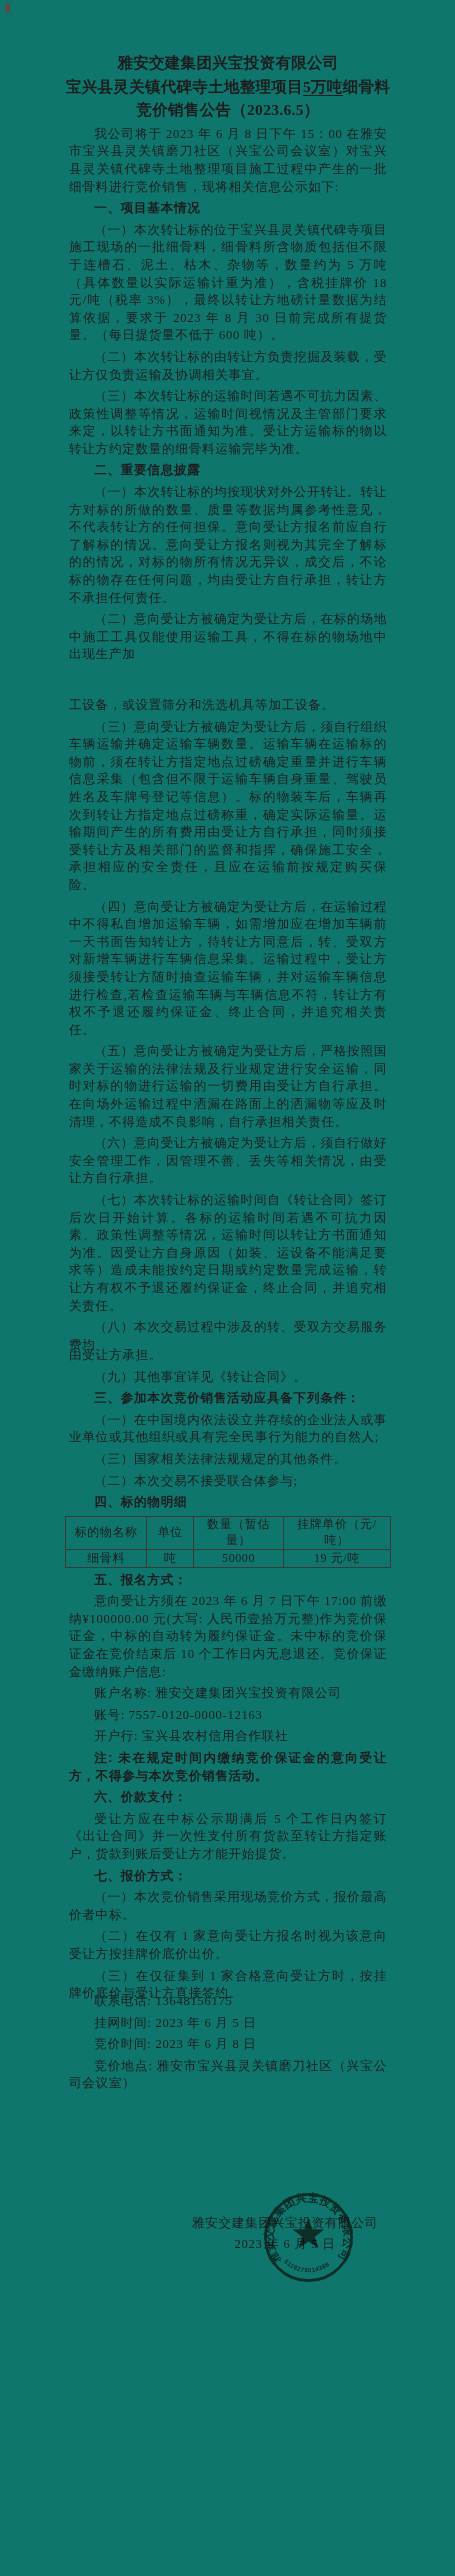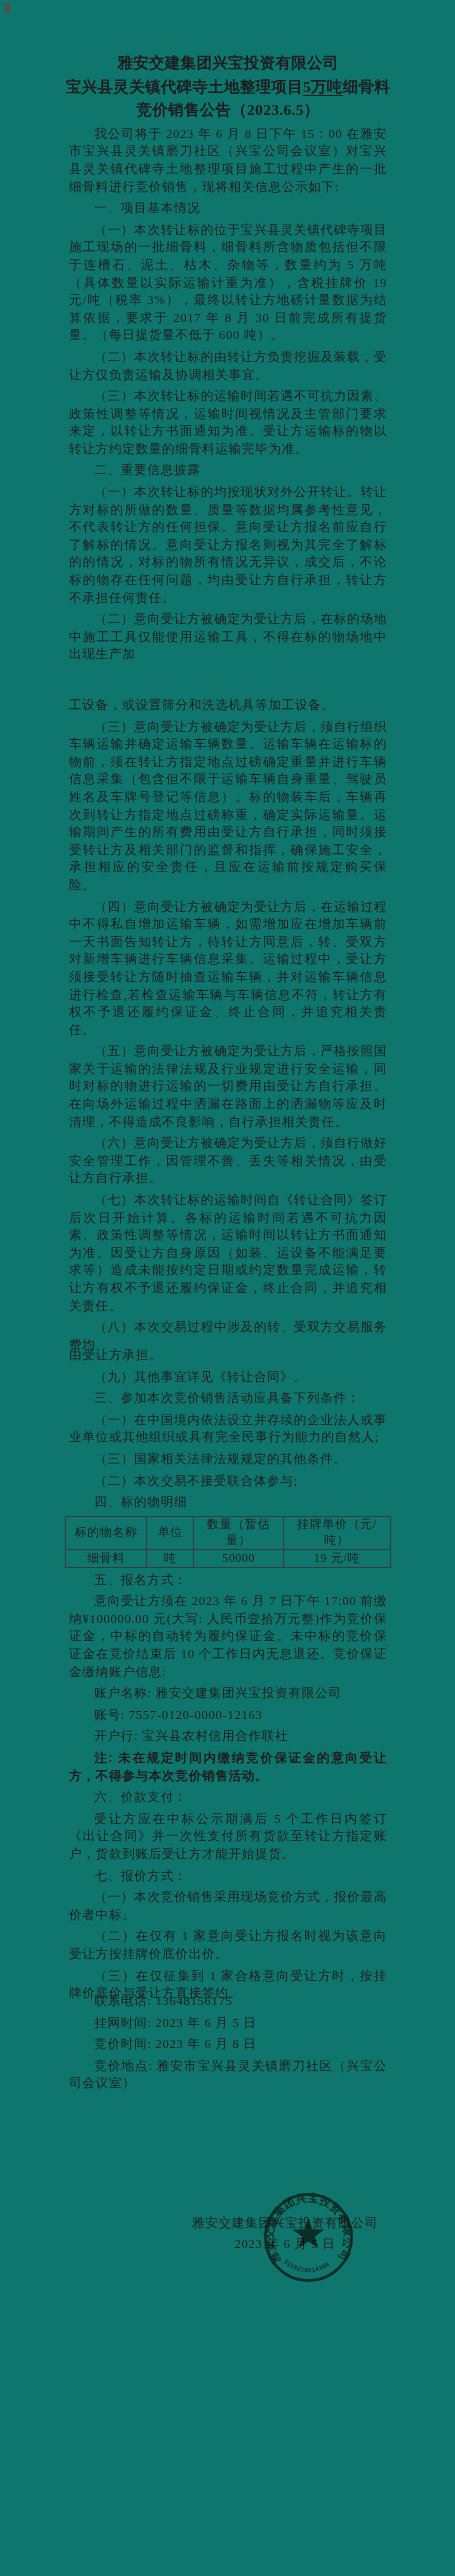--- a/index.html
+++ b/index.html
@@ -7,21 +7,21 @@
        font-family:"Liberation Serif","DejaVu Serif",serif;color:#1d1d1d;}
   .pg{position:absolute;left:65px;width:326px;}
   #pg1{top:51px}
   #pg2{top:693px}
   #pg3{top:1343px}
   #pg4{top:1989px}
   .title{font-size:15.5px;font-weight:700;text-align:center;line-height:23.6px;margin:0;letter-spacing:0.3px;}
   .u-part{border-bottom:1.1px solid #1d1d1d;padding-bottom:0.6px;}
   p.body{font-size:12.6px;line-height:17.6px;margin:4px;text-align:justify;letter-spacing:0.7px;word-break:break-all;}
   .ind{text-indent:2em;}
-  .h{font-family:"Liberation Sans","DejaVu Sans",sans-serif;font-weight:400;letter-spacing:0.3px;}
+  .h{font-family:"Liberation Sans","DejaVu Sans",sans-serif;font-weight:700;letter-spacing:0.3px;}
   .b{font-family:"Liberation Sans","DejaVu Sans",sans-serif;font-weight:700;}
   .mt{margin-top:20.7px;}
   .sp{margin-top:6.3px;}
   table.t{width:100%;border-collapse:collapse;margin:1.7px 0 2.3px 0;border-radius:19px;}
   .t th,.t td{border:1.1px solid #3a3a3a;font-weight:400;font-size:12px;text-align:center;
       padding:0.6px 1.1px;line-height:15.5px;letter-spacing:0.6px;font-family:"Liberation Serif","DejaVu Serif",serif;}
   .sig{position:absolute;left:190px;top:2215px;width:190px;text-align:center;
        font-size:12.6px;letter-spacing:0.7px;line-height:17px;}
   .sig .date{margin-top:4px;}
   .seal{position:absolute;left:261px;top:2190px;width:95px;height:95px;opacity:.8;mix-blend-mode:multiply;}
@@ -33,21 +33,21 @@
 <div class="doc">
 
   <div class="artifact"></div>
 
   <section class="pg" id="pg1">
     <h1 class="title">雅安交建集团兴宝投资有限公司</h1>
     <h1 class="title"><span>宝兴县灵关镇代碑寺土地整理项目</span><span class="u-part">5万吨</span><span>细骨料</span></h1>
     <h1 class="title">竞价销售公告（2023.6.5）</h1>
     <p class="body ind mt">我公司将于 2023 年 6 月 8 日下午 15：00 在雅安市宝兴县灵关镇磨刀社区（兴宝公司会议室）对宝兴县灵关镇代碑寺土地整理项目施工过程中产生的一批细骨料进行竞价销售，现将相关信息公示如下:</p>
     <p class="body ind h">一、项目基本情况</p>
-    <p class="body ind">（一）本次转让标的位于宝兴县灵关镇代碑寺项目施工现场的一批细骨料，细骨料所含物质包括但不限于连槽石、泥土、枯木、杂物等，数量约为 5 万吨（具体数量以实际运输计重为准），含税挂牌价 19 元/吨（税率 3%），最终以转让方地磅计量数据为结算依据，要求于 2017 年 8 月 30 日前完成所有提货量。（每日提货量不低于 600 吨）。</p>
+    <p class="body ind">（一）本次转让标的位于宝兴县灵关镇代碑寺项目施工现场的一批细骨料，细骨料所含物质包括但不限于连槽石、泥土、枯木、杂物等，数量约为 5 万吨（具体数量以实际运输计重为准），含税挂牌价 18 元/吨（税率 3%），最终以转让方地磅计量数据为结算依据，要求于 2023 年 8 月 30 日前完成所有提货量。（每日提货量不低于 600 吨）。</p>
     <p class="body ind">（二）本次转让标的由转让方负责挖掘及装载，受让方仅负责运输及协调相关事宜。</p>
     <p class="body ind">（三）本次转让标的运输时间若遇不可抗力因素、政策性调整等情况，运输时间视情况及主管部门要求来定，以转让方书面通知为准。受让方运输标的物以转让方约定数量的细骨料运输完毕为准。</p>
     <p class="body ind h">二、重要信息披露</p>
     <p class="body ind">（一）本次转让标的均按现状对外公开转让。转让方对标的所做的数量、质量等数据均属参考性意见，不代表转让方的任何担保。意向受让方报名前应自行了解标的情况。意向受让方报名则视为其完全了解标的的情况，对标的物所有情况无异议，成交后，不论标的物存在任何问题，均由受让方自行承担，转让方不承担任何责任。</p>
     <p class="body ind">（二）意向受让方被确定为受让方后，在标的场地中施工工具仅能使用运输工具，不得在标的物场地中出现生产加</p>
   </section>
 
   <section class="pg" id="pg2">
     <p class="body">工设备，或设置筛分和洗选机具等加工设备。</p>
     <p class="body ind">（三）意向受让方被确定为受让方后，须自行组织车辆运输并确定运输车辆数量。运输车辆在运输标的物前，须在转让方指定地点过磅确定重量并进行车辆信息采集（包含但不限于运输车辆自身重量、驾驶员姓名及车牌号登记等信息）。标的物装车后，车辆再次到转让方指定地点过磅称重，确定实际运输量。运输期间产生的所有费用由受让方自行承担，同时须接受转让方及相关部门的监督和指挥，确保施工安全，承担相应的安全责任，且应在运输前按规定购买保险。</p>

